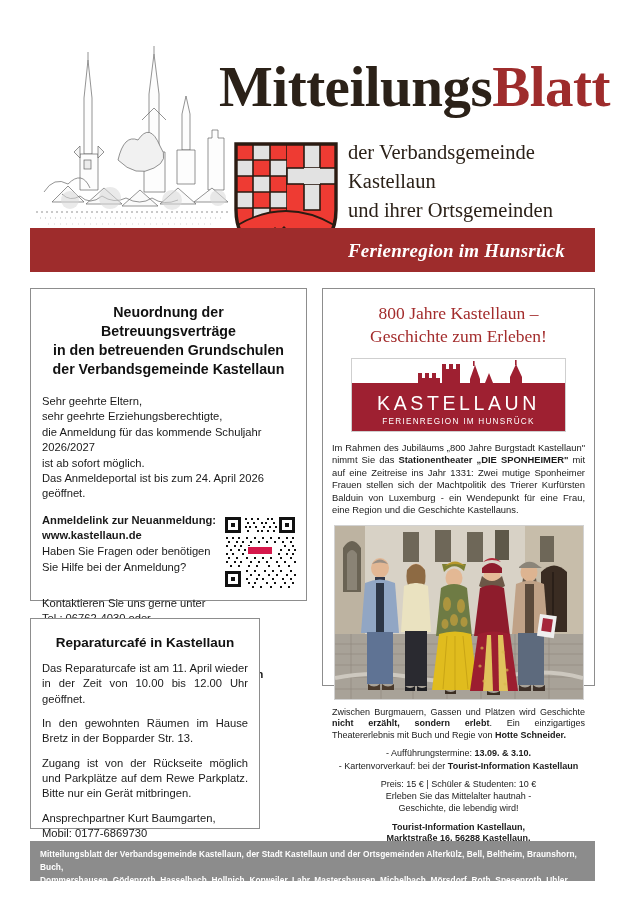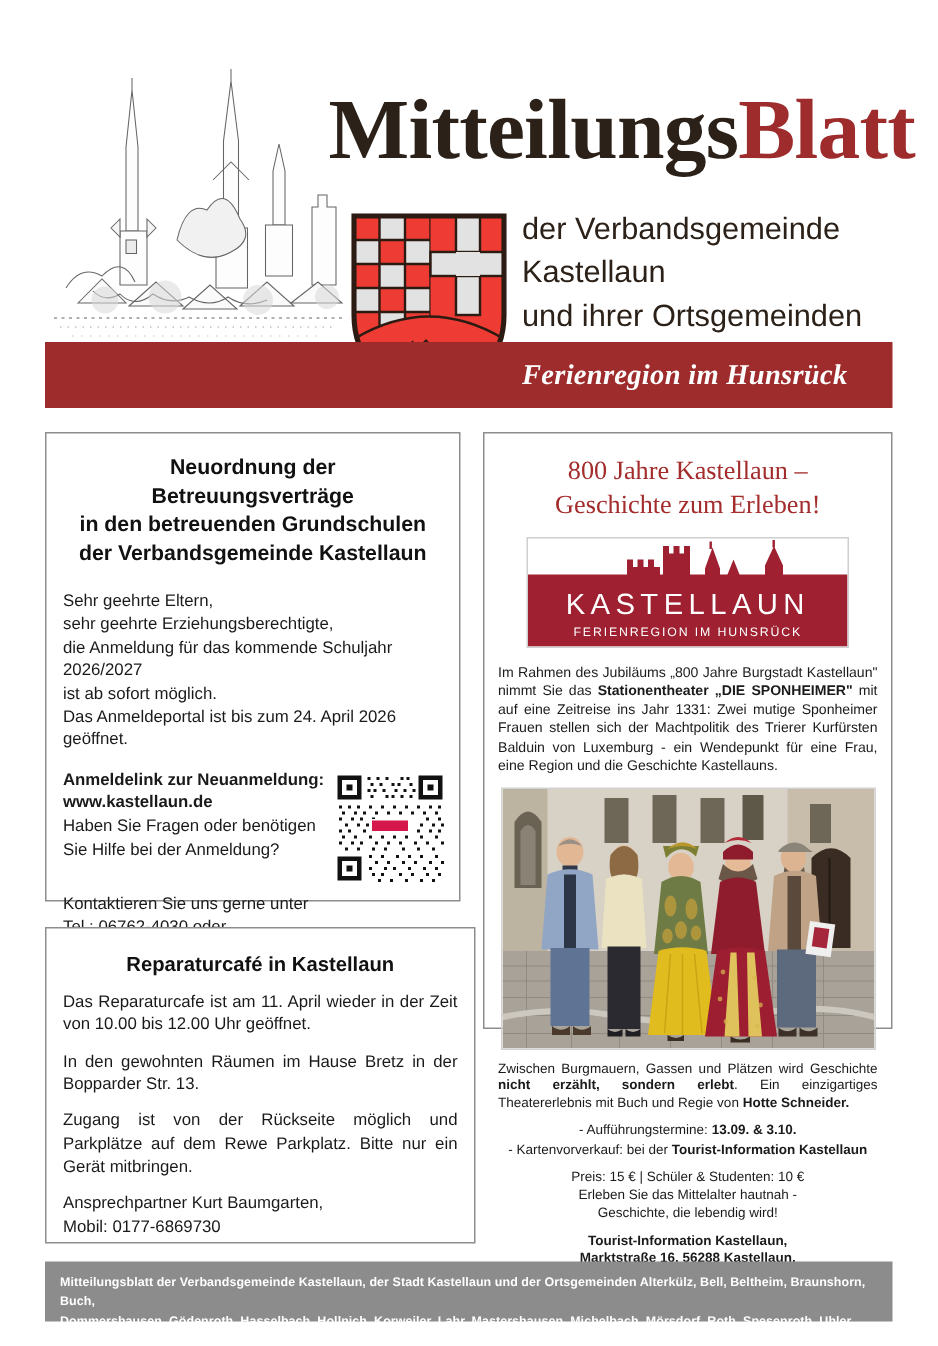--- a/index.html
+++ b/index.html
@@ -51,21 +51,21 @@
   }
   .title-main .red {
     color: #9e2c2c;
   }
 
   .subtitle-block {
     position: absolute;
     left: 348px;
     top: 138px;
     width: 265px;
-    font-family: Liberation Sans, sans-serif;
+    font-family: Liberation Serif, serif;
     font-size: 20.5px;
     line-height: 1.42;
     color: #2b2118;
   }
 
   
   .crest {
     position: absolute;
     left: 232px;
     top: 140px;
@@ -106,21 +106,21 @@
 
   
   .box {
     position: absolute;
     background: #ffffff;
     border: 1px solid #8d8d8d;
     box-sizing: border-box;
   }
 
   #box-schools  { left: 30px;  top: 288px; width: 277px; height: 313px; }
-  #box-repair   { left: 30px;  top: 618px; width: 287px; height: 211px; }
+  #box-repair   { left: 30px;  top: 618px; width: 230px; height: 211px; }
   #box-jubilee  { left: 322px; top: 288px; width: 273px; height: 398px; }
 
   .box-inner {
     padding: 11px 11px 8px 11px;
     height: 100%;
     box-sizing: border-box;
   }
 
   .h-center {
     text-align: center;

